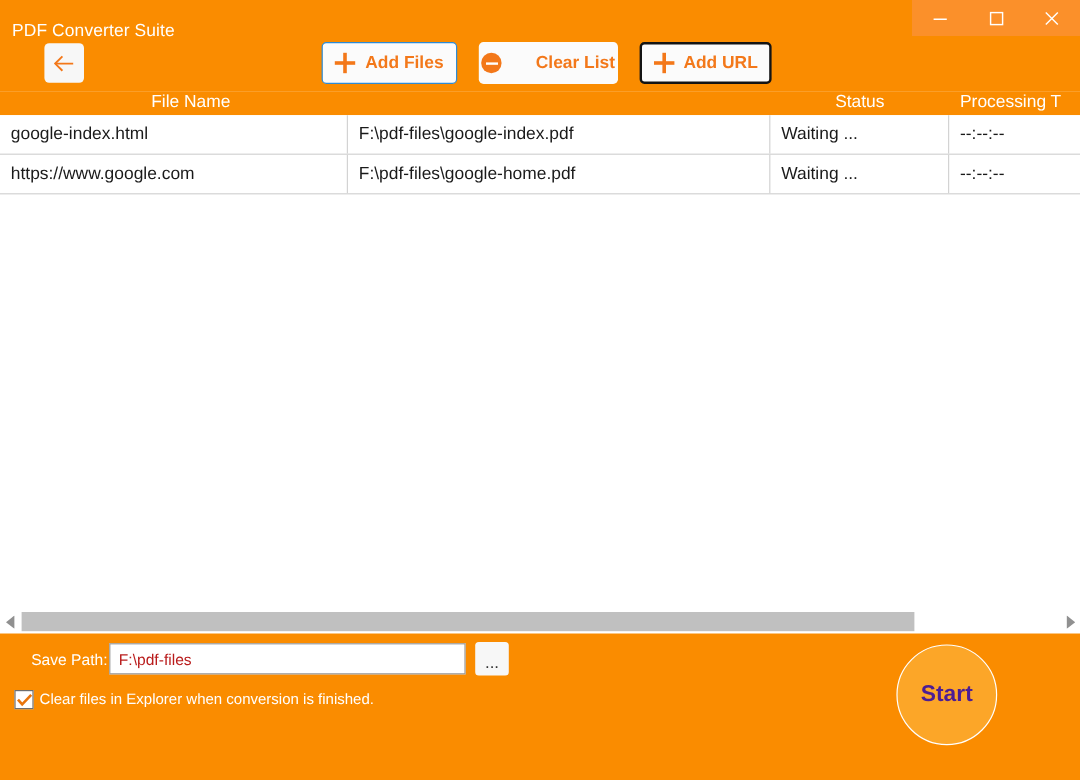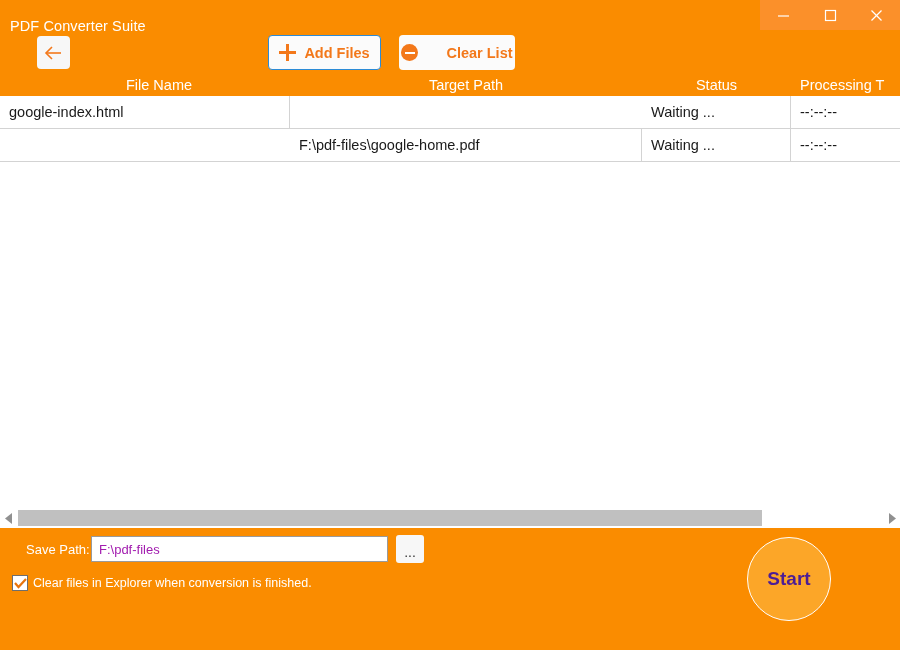--- a/index.html
+++ b/index.html
@@ -126,21 +126,21 @@
     position: absolute; left: 0; top: 528px; width: 900px; height: 122px;
     background: #FA8C00;
   }
   #save-path-label {
     position: absolute; left: 26px; top: 542px;
     font-size: 13px; color: #FFFFFF; white-space: nowrap;
   }
   #save-path-input {
     position: absolute; left: 91px; top: 536px; width: 297px; height: 26px;
     background: #FFFFFF; border: 1px solid #9A9A9A;
-    font-size: 13px; color: #a21caf; padding: 0 7px;
+    font-size: 13px; color: #b91c1c; padding: 0 7px;
     font-family: "Liberation Sans", sans-serif;
   }
   #browse-button {
     position: absolute; left: 396px; top: 535px; width: 28px; height: 28px;
     background: #F7F7F7; border-radius: 3px;
     display: flex; align-items: flex-end; justify-content: center;
     font-size: 14px; color: #333333; padding-bottom: 4px; line-height: 1;
   }
   #view-checkbox {
     position: absolute; left: 12px; top: 575px; width: 16px; height: 16px;
@@ -195,38 +195,43 @@
   <div class="tb-btn" id="btn-add-files">
     <span class="plus-icon"></span>
     <span>Add Files</span>
   </div>
 
   <div class="tb-btn" id="btn-clear-list">
     <span class="minus-circle-icon"></span>
     <span>Clear List</span>
   </div>
 
+  <div class="tb-btn" id="btn-add-url">
+    <span class="plus-icon"></span>
+    <span>Add URL</span>
+  </div>
 </div>
 
 <div id="list-panel">
 
   <div id="table-header">
     <div class="th" id="th-filename">File Name</div>
-    <div class="th" id="th-targetpath">Target Path</div>
     <div class="th" id="th-status">Status</div>
     <div class="th" id="th-processing">Processing T</div>
   </div>
 
   <div id="table-body">
     <div class="row">
       <div class="cell c-filename">google-index.html</div>
+      <div class="cell c-targetpath">F:\pdf-files\google-index.pdf</div>
       <div class="cell c-status">Waiting ...</div>
       <div class="cell c-processing">--:--:--</div>
     </div>
     <div class="row">
+      <div class="cell c-filename">https://www.google.com</div>
       <div class="cell c-targetpath">F:\pdf-files\google-home.pdf</div>
       <div class="cell c-status">Waiting ...</div>
       <div class="cell c-processing">--:--:--</div>
     </div>
   </div>
 </div>
 
 <div id="hscroll">
   <div id="hs-left">
     <svg width="8" height="11" viewBox="0 0 8 11">

